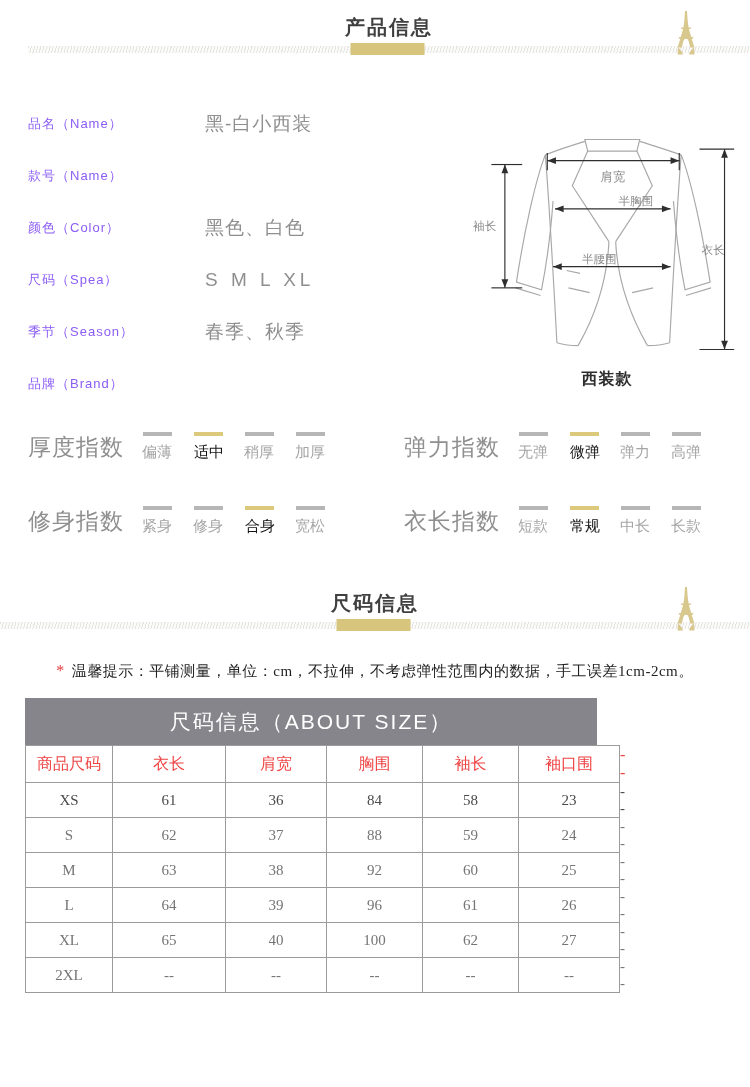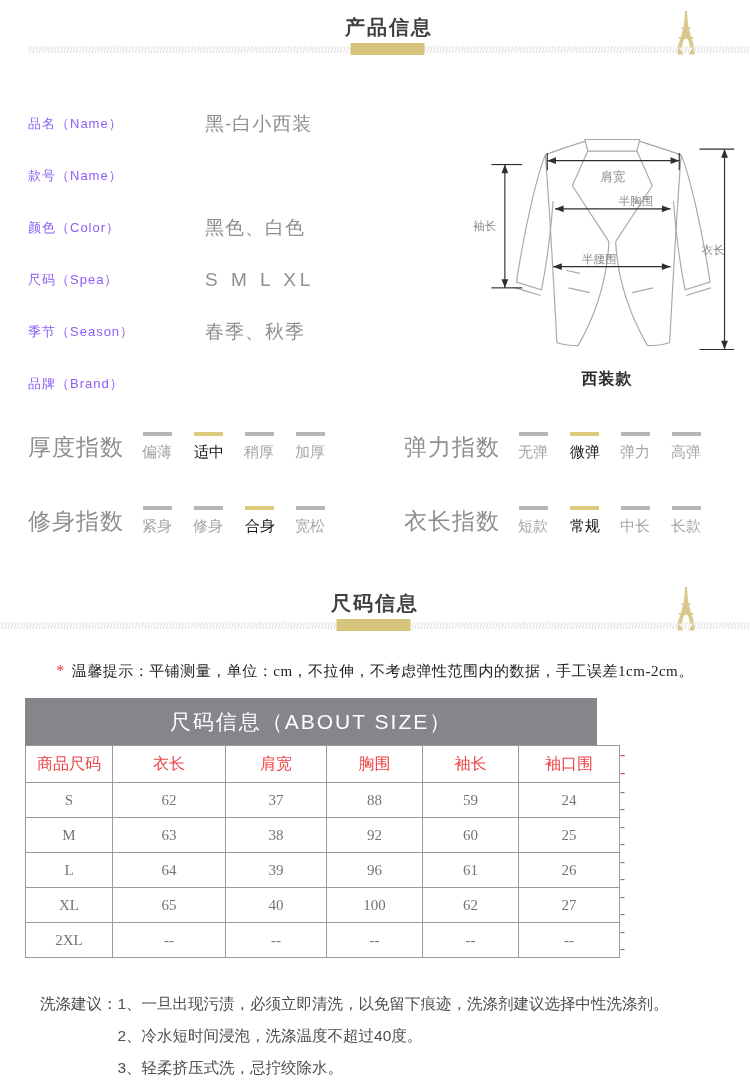--- a/index.html
+++ b/index.html
@@ -307,20 +307,29 @@
       <tbody>
           <tr class="head">
         <td>商品尺码</td>
         <td>衣长</td>
         <td>肩宽</td>
         <td>胸围</td>
         <td>袖长</td>
         <td>袖口围</td>
         <td>--</td>
       </tr>
+      <tr class="dark">
+        <td>XS</td>
+            <td>61</td>
+            <td>36</td>
+            <td>84</td>
+            <td>58</td>
+            <td>23</td>
+            <td>--</td>
+      </tr>
       <tr>
         <td>S</td>
             <td>62</td>
             <td>37</td>
             <td>88</td>
             <td>59</td>
             <td>24</td>
             <td>--</td>
       </tr>
       <tr>
@@ -356,22 +365,14 @@
             <td>--</td>
             <td>--</td>
             <td>--</td>
             <td>--</td>
             <td>--</td>
       </tr>
     </tbody>
       </table>
   </div>
 
-  <div class="wash">
-    <div class="wash-label">洗涤建议：</div>
-    <div class="wash-items">
-      <div>1、一旦出现污渍，必须立即清洗，以免留下痕迹，洗涤剂建议选择中性洗涤剂。</div>
-      <div>2、冷水短时间浸泡，洗涤温度不超过40度。</div>
-      <div>3、轻柔挤压式洗，忌拧绞除水。</div>
-    </div>
-  </div>
 
 </div>
 
 </body></html>

